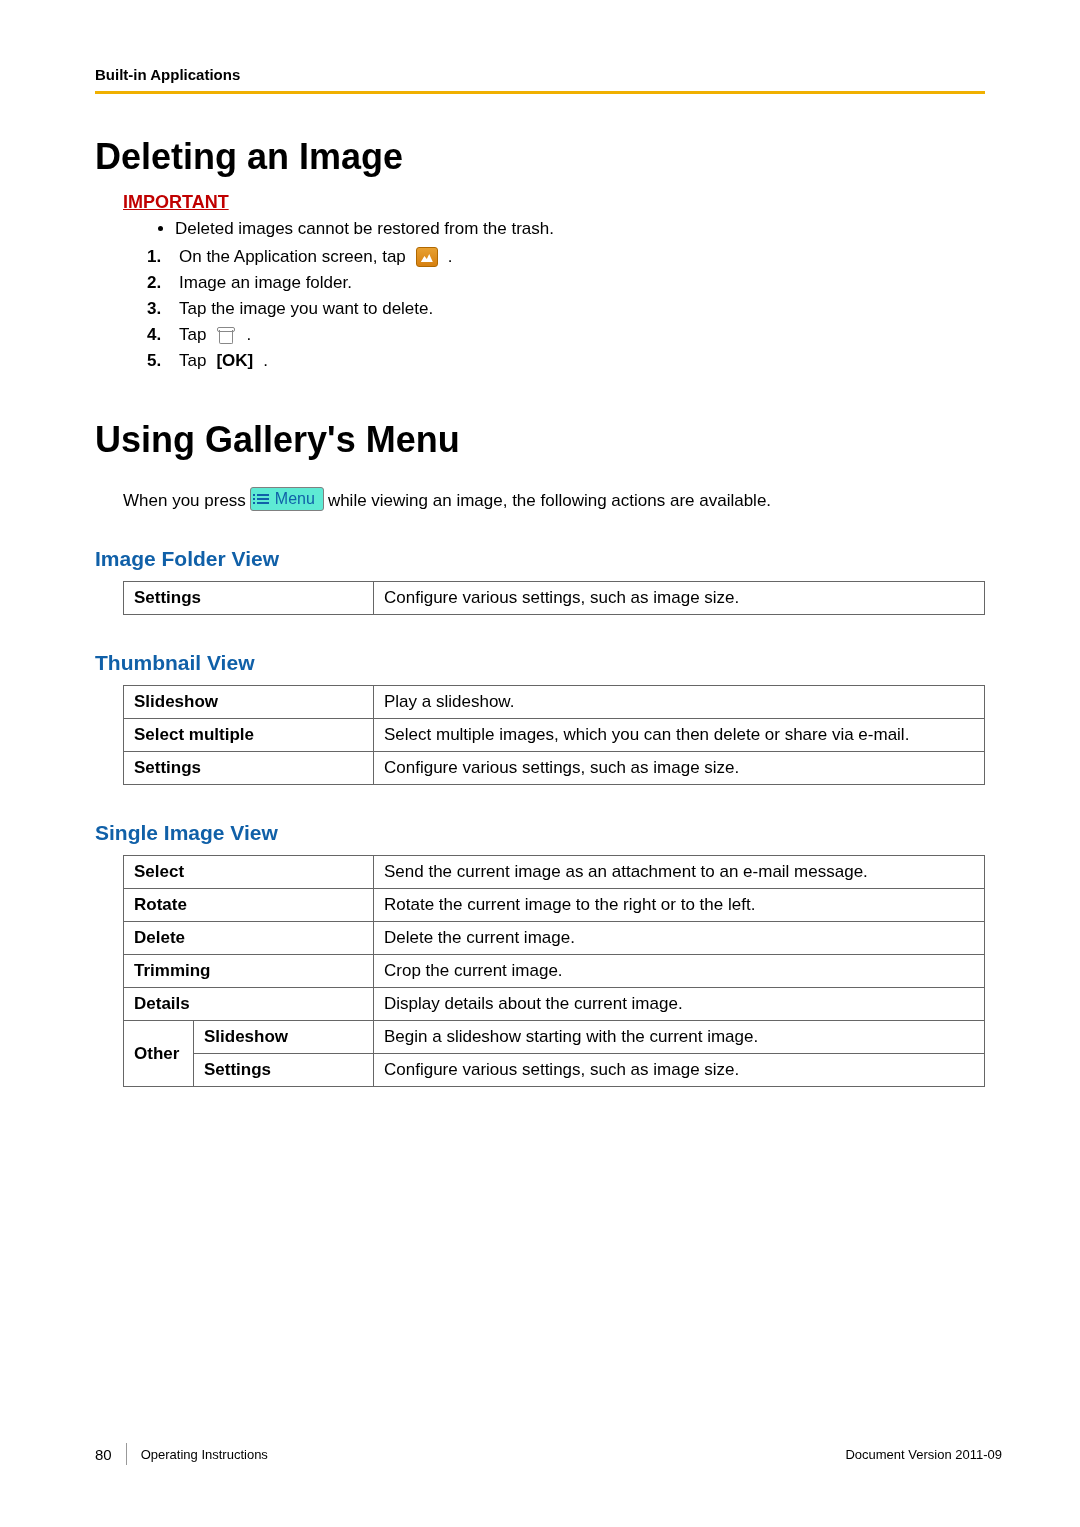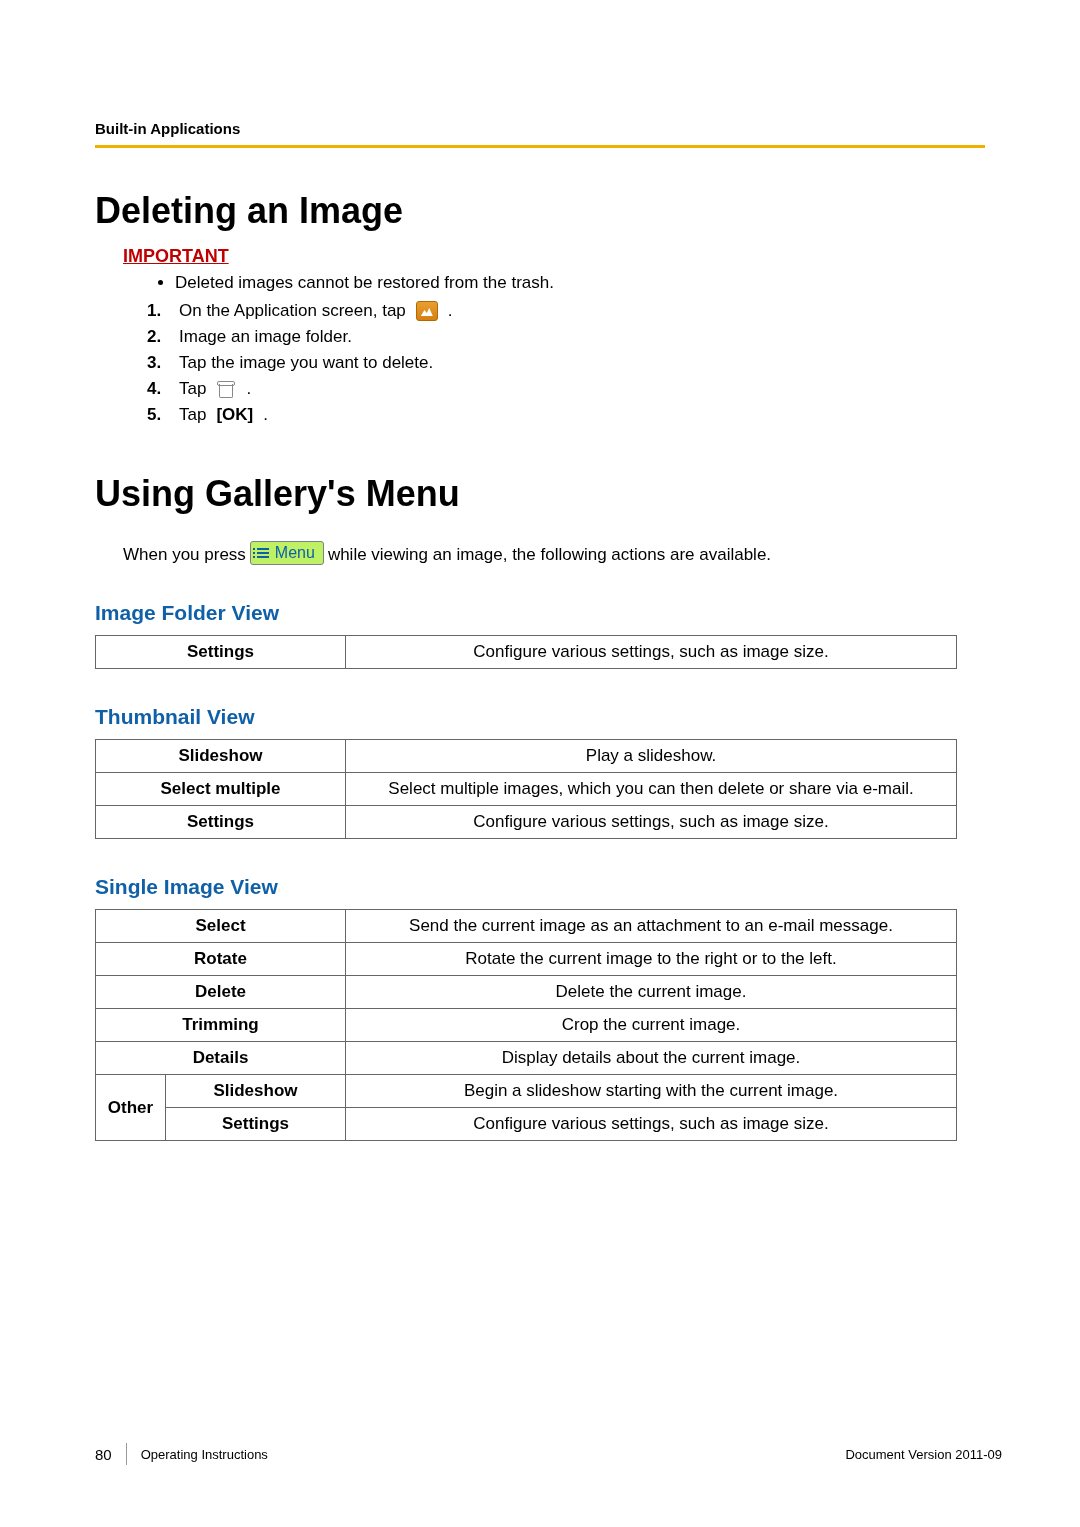--- a/index.html
+++ b/index.html
@@ -5,21 +5,21 @@
     * { box-sizing: border-box; margin: 0; padding: 0; }
     body {
       font-family: Arial, Helvetica, sans-serif;
       background: #fff;
       width: 1080px;
       height: 1527px;
       position: relative;
       color: #000;
     }
     .page {
-      padding: 120px 95px 0 95px;
+      padding: 66px 95px 0 95px;
     }
     .header-title {
       font-size: 15px;
       font-weight: bold;
       margin-bottom: 8px;
     }
     .rule {
       border: none;
       border-top: 3px solid #f0b000;
       margin-bottom: 42px;
@@ -107,21 +107,21 @@
       display: inline-flex;
       align-items: center;
       gap: 6px;
       border: 1.5px solid #808080;
       border-radius: 3px;
       padding: 2px 8px 2px 6px;
       font-size: 16px;
       color: #1060a8;
       font-weight: normal;
       vertical-align: middle;
-      background: #bef264;
+      background: #5eead4;
     }
     .menu-lines {
       display: inline-flex;
       flex-direction: column;
       gap: 2px;
     }
     .menu-lines span {
       display: block;
       width: 12px;
       height: 2px;
@@ -152,23 +152,23 @@
       font-size: 17px;
       display: flex;
       align-items: flex-end;
       gap: 4px;
       flex-wrap: wrap;
       margin-top: 26px;
     }
     table {
       border-collapse: collapse;
       width: 100%;
+      margin-left: 28px;
       width: calc(100% - 28px);
       font-size: 17px;
-      text-align: center;
     }
     td {
       border: 1px solid #666;
       padding: 6px 10px;
       vertical-align: middle;
     }
     td.label { font-weight: bold; width: 250px; }
     td.sublabel { font-weight: bold; width: 180px; }
     td.grouplabel { font-weight: bold; width: 70px; }
     .footer {

